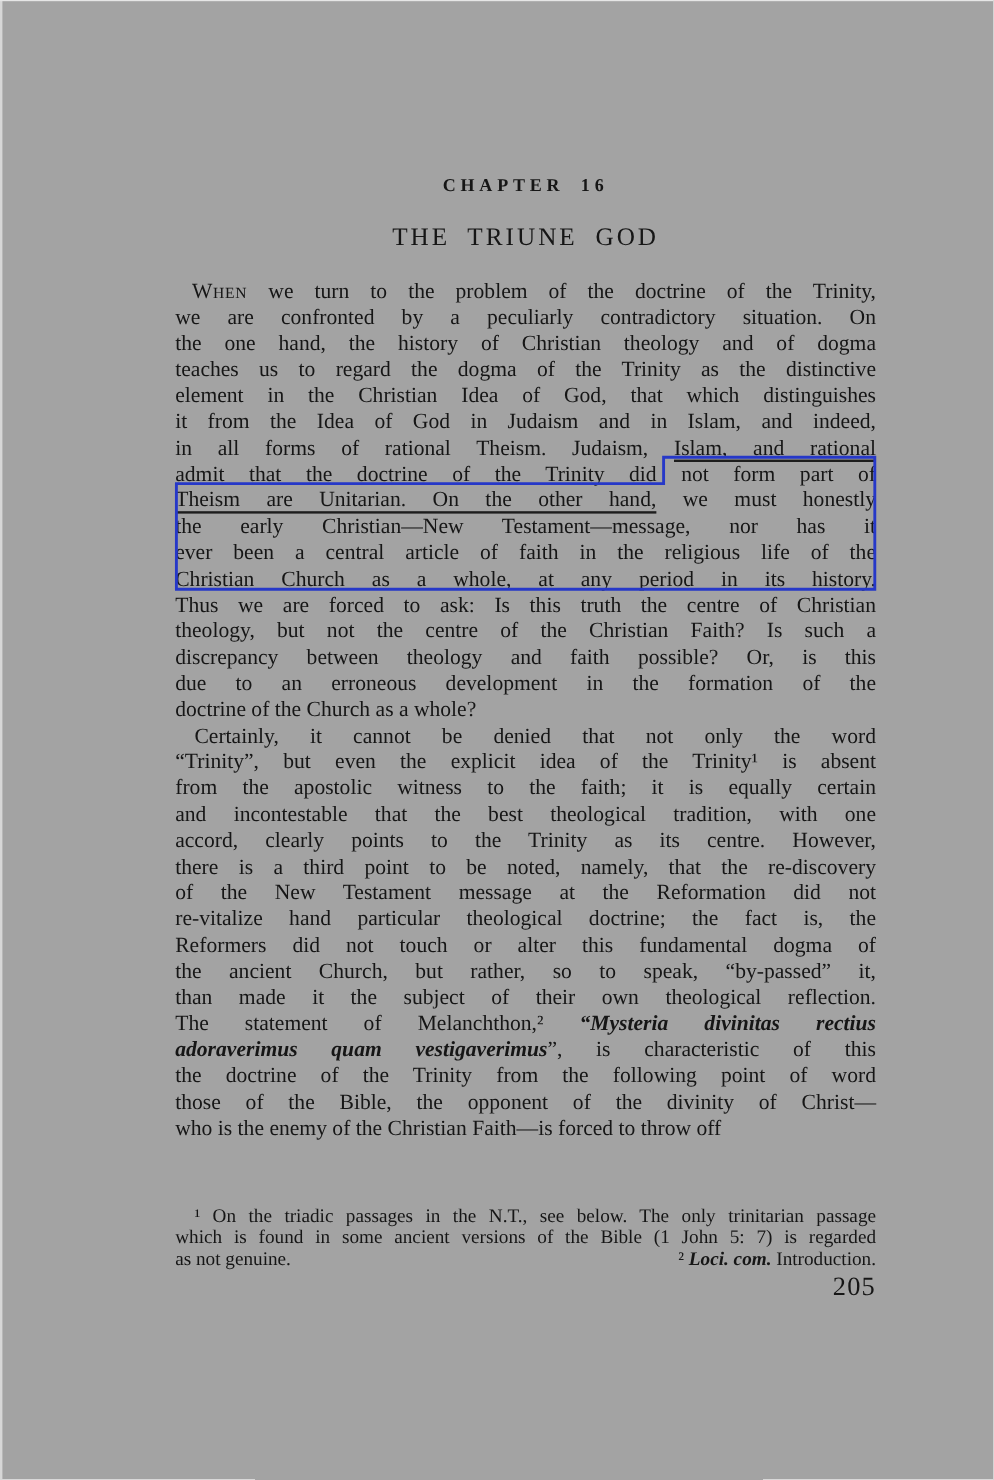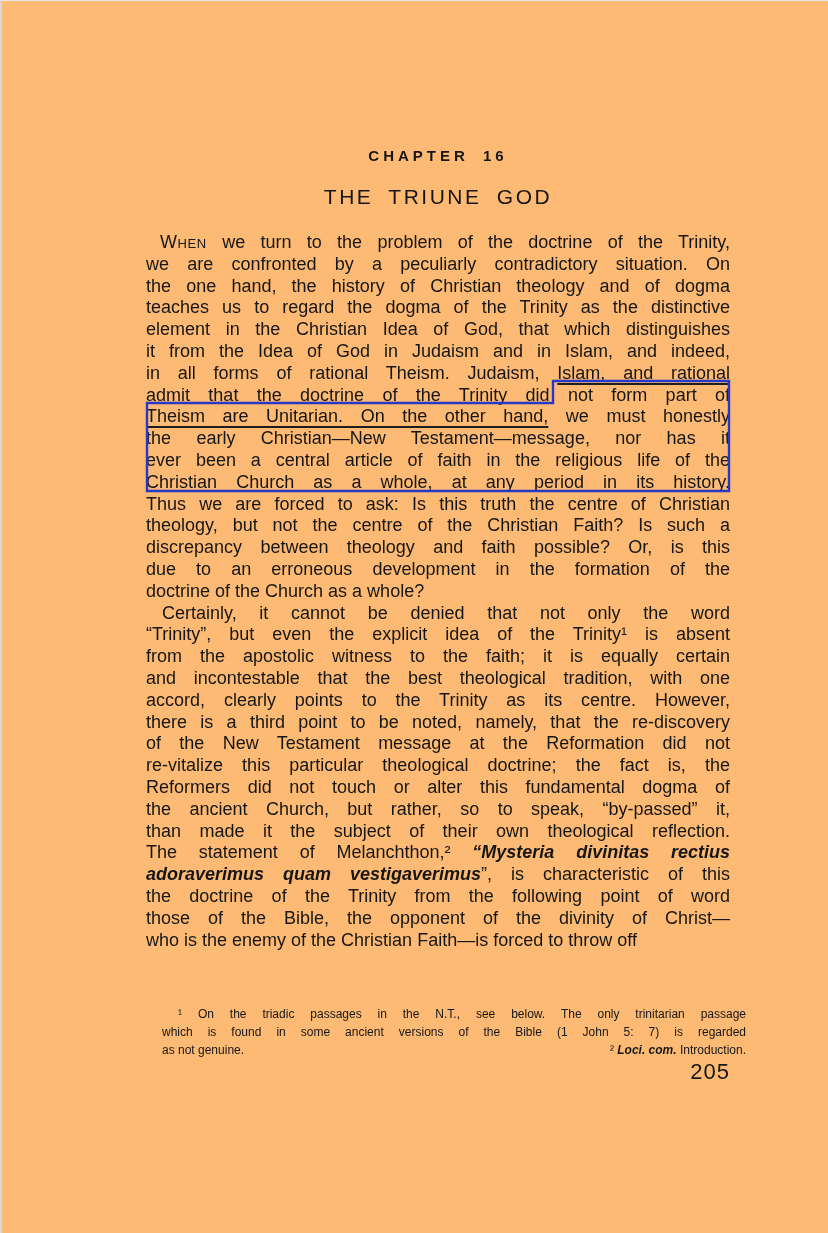--- a/index.html
+++ b/index.html
@@ -1,21 +1,21 @@
 <!DOCTYPE html>
 <html><head>
 <meta charset="utf-8">
 <style>
   html,body{margin:0;padding:0;background:#ffffff;}
   .page{
     position:relative;
     width:828px;height:1233px;
-    background:#fdba74;
+    background:#a3a3a3;
     overflow:hidden;
-    font-family:Liberation Sans, sans-serif;
+    font-family:Liberation Serif, serif;
     color:#161616;
   }
   .edge-left{position:absolute;left:0;top:0;width:2px;height:1233px;background:#d7d7d7;}
   .edge-top{position:absolute;left:0;top:0;width:828px;height:1px;background:#e6e6e6;}
   .chapter{
     position:absolute;left:146px;top:147px;width:584px;
     text-align:center;font-size:15px;font-weight:700;
     letter-spacing:4px;word-spacing:6px;
   }
   .title{
@@ -39,22 +39,21 @@
   .ul{
     text-decoration:underline;
     text-decoration-color:#1d1d1d;
     text-decoration-thickness:2px;
     text-underline-offset:3.5px;
   }
   .it{font-style:italic;font-weight:600;}
   .annot{position:absolute;left:0;top:0;pointer-events:none;z-index:5;}
   .footnotes{
     position:absolute;left:146px;top:1005px;width:584px;
-    font-size:12px;
-    margin-left:16px;
+    font-size:16px;
   }
   .fline{
     height:18px;line-height:18px;
     text-align:justify;text-align-last:justify;
   }
   .frow{
     display:flex;justify-content:space-between;
     text-align:center;text-align-last:left;
   }
   .pagenum{
@@ -91,21 +90,21 @@
     <div class="line">due to an erroneous development in the formation of the</div>
     <div class="line last">doctrine of the Church as a whole?</div>
 
     <div class="line indent2">Certainly, it cannot be denied that not only the word</div>
     <div class="line">“Trinity”, but even the explicit idea of the Trinity¹ is absent</div>
     <div class="line">from the apostolic witness to the faith; it is equally certain</div>
     <div class="line">and incontestable that the best theological tradition, with one</div>
     <div class="line">accord, clearly points to the Trinity as its centre. However,</div>
     <div class="line">there is a third point to be noted, namely, that the re-discovery</div>
     <div class="line">of the New Testament message at the Reformation did not</div>
-    <div class="line">re-vitalize this particular theological doctrine; the fact is, the</div>
+    <div class="line">re-vitalize hand particular theological doctrine; the fact is, the</div>
     <div class="line">Reformers did not touch or alter this fundamental dogma of</div>
     <div class="line">the ancient Church, but rather, so to speak, “by-passed” it,</div>
     <div class="line">than made it the subject of their own theological reflection.</div>
     <div class="line"><span>The statement of Melanchthon,² </span><span class="it">“Mysteria divinitas rectius</span></div>
     <div class="line"><span class="it">adoraverimus quam vestigaverimus</span><span>”, is characteristic of this</span></div>
     <div class="line">the doctrine of the Trinity from the following point of word</div>
     <div class="line">those of the Bible, the opponent of the divinity of Christ—</div>
     <div class="line last">who is the enemy of the Christian Faith—is forced to throw off</div>
   </div>
 

